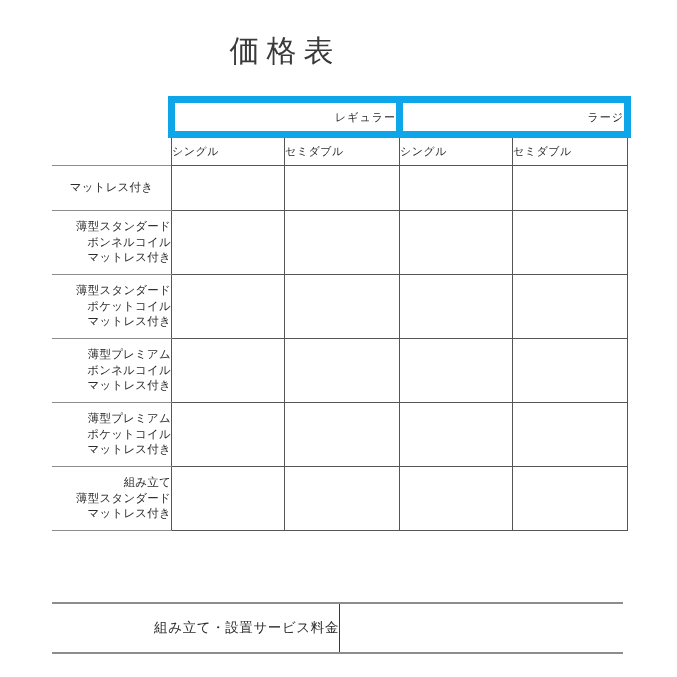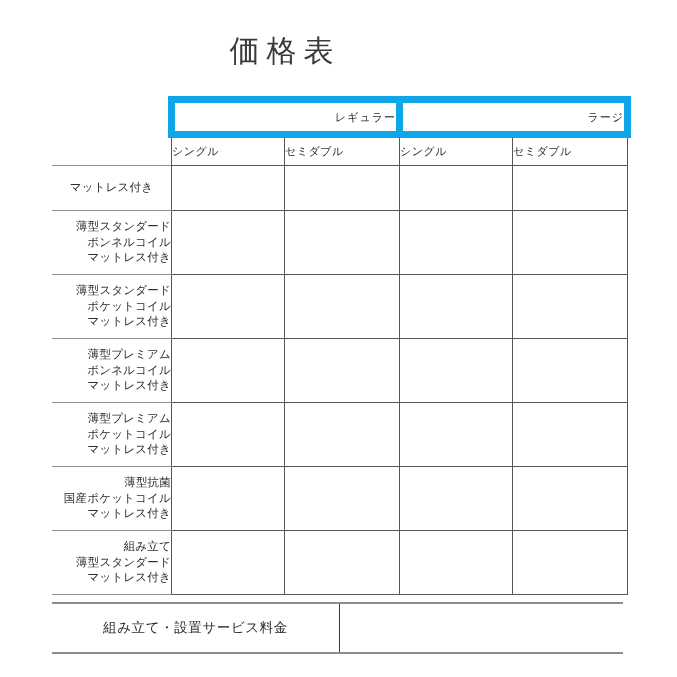--- a/index.html
+++ b/index.html
@@ -117,20 +117,21 @@
     width: 570px;
     border-collapse: collapse;
     table-layout: fixed;
   }
   #service-bar td {
     padding: 0;
     border-top: 2px solid #8d8d8d;
     border-bottom: 2px solid #8d8d8d;
     height: 48px;
     background: #ffffff;
+    text-align: right;
   }
   #service-label {
     width: 287px;
     text-align: center;
     font-size: 13.5px;
     letter-spacing: 0.6px;
     color: #2b2b2b;
     border-right: 1px solid #3a3a3a;
   }
   #service-value {
@@ -220,31 +221,20 @@
           <div>薄型プレミアム</div>
           <div>ポケットコイル</div>
           <div>マットレス付き</div>
         </td>
         <td class="cell"></td>
         <td class="cell"></td>
         <td class="cell"></td>
         <td class="cell"></td>
       </tr>
 
-      <tr class="r6">
-        <td class="lbl">
-          <div>薄型抗菌</div>
-          <div>国産ポケットコイル</div>
-          <div>マットレス付き</div>
-        </td>
-        <td class="cell"></td>
-        <td class="cell"></td>
-        <td class="cell"></td>
-        <td class="cell"></td>
-      </tr>
 
       <tr class="r7">
         <td class="lbl">
           <div>組み立て</div>
           <div>薄型スタンダード</div>
           <div>マットレス付き</div>
         </td>
         <td class="cell"></td>
         <td class="cell"></td>
         <td class="cell"></td>

